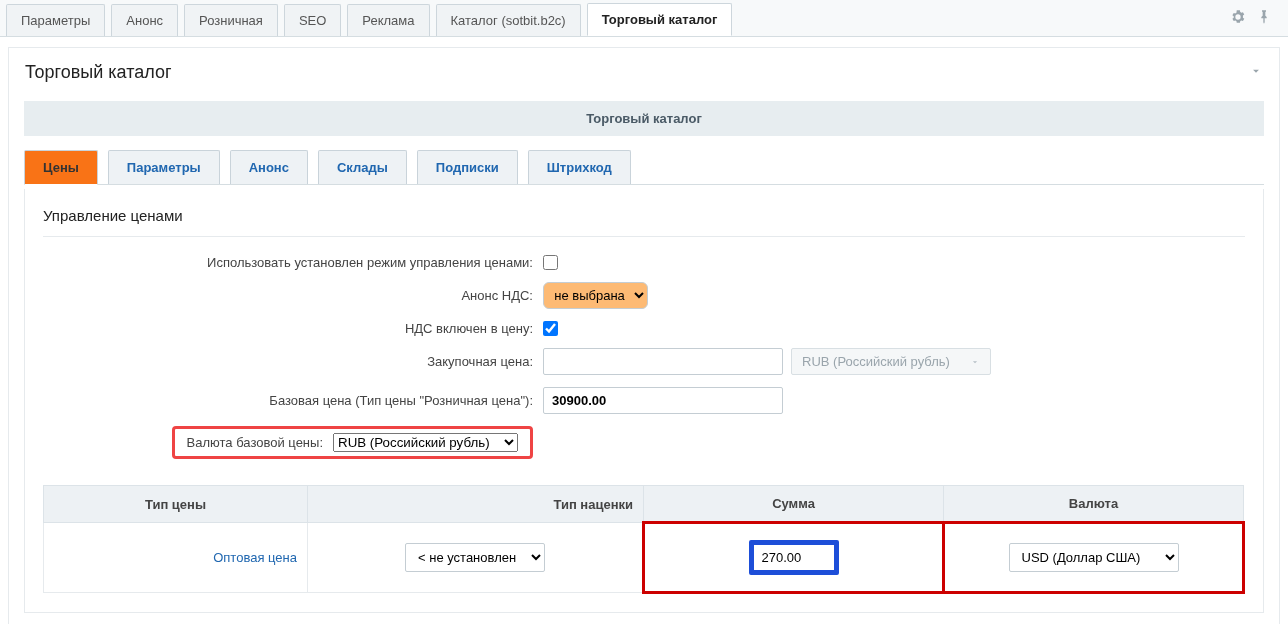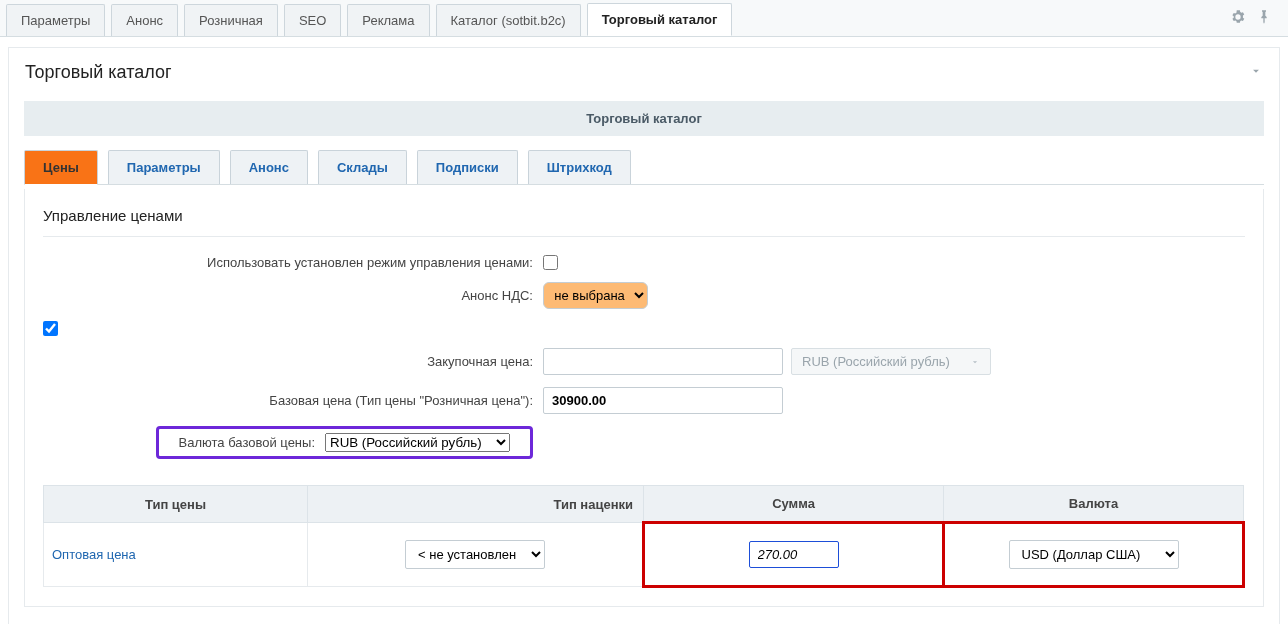--- a/index.html
+++ b/index.html
@@ -27,27 +27,27 @@
 
 .form-row { display: flex; align-items: center; margin-bottom: 12px; }
 .form-label { width: 500px; text-align: right; padding-right: 10px; color: #444; font-size: 13px; }
 .form-field { flex: 1; display: flex; align-items: center; gap: 8px; }
 .form-field input[type="text"] { border: 1px solid #c4cdd3; padding: 5px 8px; font-size: 13px; width: 240px; border-radius: 2px; font-weight: bold; }
 .form-field input[type="checkbox"] { width: 15px; height: 15px; }
 .form-field select { border: 1px solid #c4cdd3; padding: 4px 6px; font-size: 13px; border-radius: 6px; background: #fdba74; text-align: center; }
 .currency-disabled { border: 1px solid #d8dfe3; background: #f5f7f8; color: #9aa5ac; padding: 5px 10px; width: 200px; display: flex; justify-content: space-between; align-items: center; border-radius: 2px; }
 .currency-disabled svg { width: 10px; height: 10px; fill: #b5bfc6; }
 
-.red-box { border: 3px solid #6d28d9; border-radius: 4px; padding: 4px 20px; display: inline-flex; align-items: center; }
+.red-box { border: 3px solid #ef4444; border-radius: 4px; padding: 4px 12px; display: inline-flex; align-items: center; }
 
 .price-table { width: 100%; border-collapse: collapse; margin-top: 26px; }
 .price-table th { background: #edf1f4; padding: 10px; font-weight: bold; color: #444; border: 1px solid #dce3e8; font-size: 13px; }
 .price-table td { padding: 16px 10px; border: 1px solid #e6eaed; text-align: center; color: #2067b0; font-size: 13px; }
-.price-table td:first-child { text-align: left; padding-left: 8px; }
-.price-table input[type="text"] { border: 1px solid #1d4ed8; padding: 5px 8px; width: 90px; border-radius: 2px; font-size: 13px; font-style: italic; }
+.price-table td:first-child { text-align: right; padding-left: 8px; }
+.price-table input[type="text"] { border: 5px solid #1d4ed8; padding: 5px 8px; width: 90px; border-radius: 2px; font-size: 13px; }
 .price-table select { border: 1px solid #c4cdd3; padding: 5px 8px; width: 170px; border-radius: 2px; font-size: 13px; background: #fff; }
 .cell-red { border: 3px solid #cc0000 !important; border-radius: 4px; }
 
 .select-base { width: 185px; }
 </style>
 </head>
 <body>
 
 <div class="top-tabs">
   <div class="top-tab">Параметры</div>
@@ -100,20 +100,21 @@
       <div class="form-row">
         <div class="form-label">Анонс НДС:</div>
         <div class="form-field">
           <select>
             <option>не выбрана</option>
           </select>
         </div>
       </div>
 
       <div class="form-row">
+        <div class="form-label">НДС включен в цену:</div>
         <div class="form-field">
           <input type="checkbox" checked="" style="">
         </div>
       </div>
 
       <div class="form-row">
         <div class="form-label">Закупочная цена:</div>
         <div class="form-field">
           <input type="text" value="" style="">
           <div class="currency-disabled">

